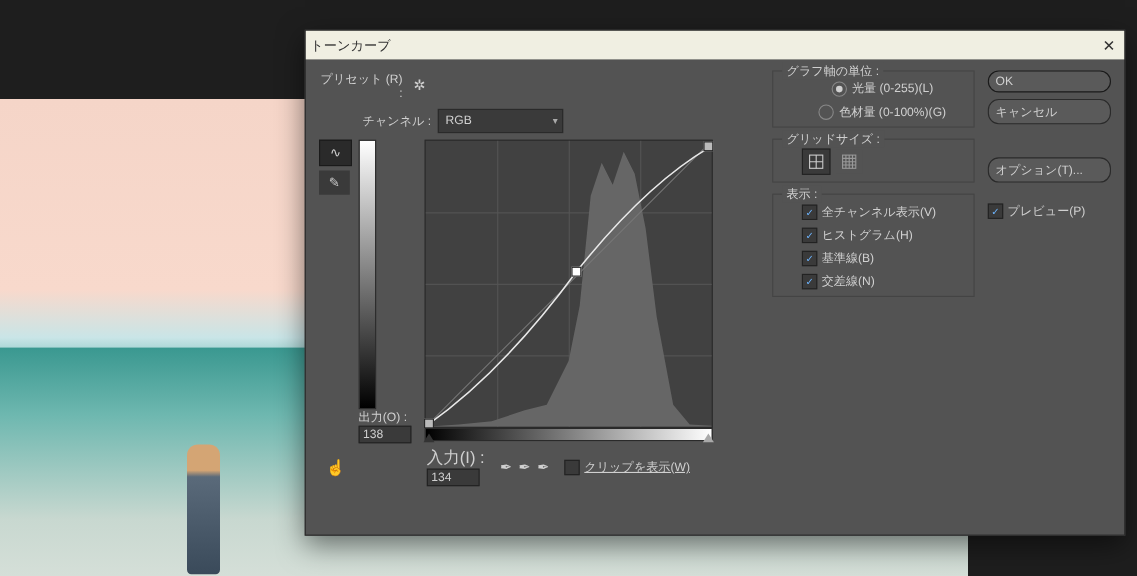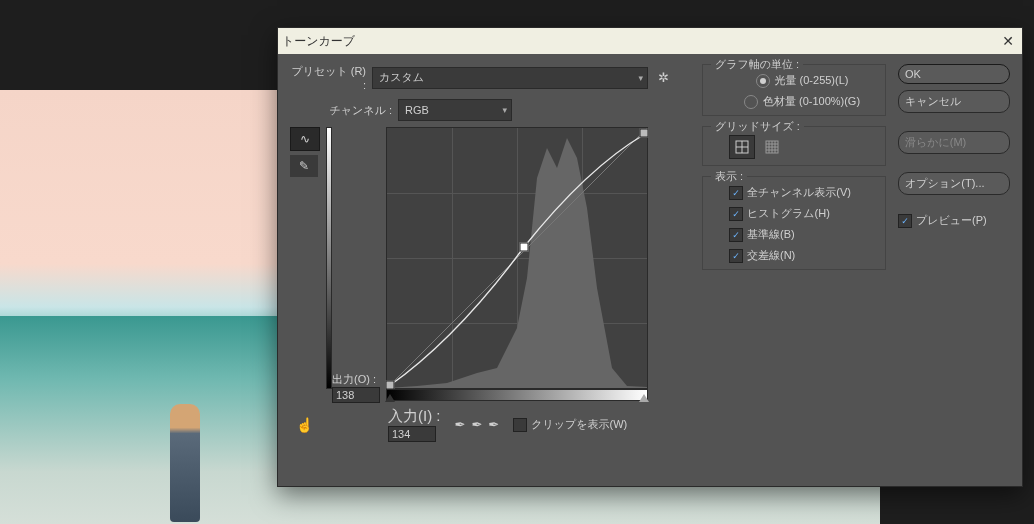--- a/index.html
+++ b/index.html
@@ -116,21 +116,21 @@
   .curve-svg { position: absolute; inset: 0; }
   .pt { position: absolute; width: 7px; height: 7px; background: #bbb; border: 1px solid #222; transform: translate(-50%, -50%); }
   .grad-h {
     width: 260px; height: 10px; margin-left: 0;
     background: linear-gradient(to right, #000, #fff);
     border: 1px solid #2a2a2a;
     position: relative;
   }
   .tri { position: absolute; width: 0; height: 0; border-left: 5px solid transparent; border-right: 5px solid transparent; border-bottom: 8px solid #333; bottom: -2px; transform: translateX(-50%); }
   .tri.r { border-bottom-color: #aaa; }
-  .out-lbls { display: flex; flex-direction: row; align-items: flex-end; justify-content: flex-end; width: 54px; }
+  .out-lbls { display: flex; flex-direction: column; align-items: flex-end; justify-content: flex-end; width: 54px; }
   .numbox {
     background: #3a3a3a; border: 1px solid #222; color: #d0d0d0;
     width: 40px; padding: 1px 3px; font-size: 11px; text-align: left;
   }
   .in-row { display: flex; align-items: center; gap: 6px; margin-top: 6px; margin-left: 50px; }
   .hand-icon { font-size: 14px; }
   .droppers { display: flex; gap: 6px; }
   .drop { font-size: 13px; }
   .check-row { display: flex; align-items: center; gap: 4px; margin-bottom: 6px; font-size: 11px; }
   .chk { width: 12px; height: 12px; background: #3a3a3a; border: 1px solid #222; display: inline-flex; align-items: center; justify-content: center; font-size: 9px; color: #6db5ff; }
@@ -182,23 +182,20 @@
 
 <div class="dialog">
   <div class="titlebar">
     <span class="title">トーンカーブ</span>
     <span class="close-icon">✕</span>
   </div>
   <div class="body">
     <div class="left">
       <div class="row" style="margin-bottom:8px;">
         <span class="lbl" style="width:76px;">プリセット (R) :</span>
-        <div class="select" style="width:252px;">
-          <span>カスタム</span>
-        </div>
         <span class="gear-icon">✲</span>
       </div>
       <div class="row">
         <span class="lbl" style="width:102px;">チャンネル :</span>
         <div class="select" style="width:90px;">
           <span>RGB</span>
         </div>
       </div>
       <div class="curve-area">
         <div class="tools">
@@ -245,21 +242,21 @@
         <div style="width:56px;"></div>
         <div>
           <div style="font-size:15px;">入力(I) :</div>
           <div class="numbox">134</div>
         </div>
         <div class="droppers" style="margin-left:8px;">
           <span class="drop">✒</span>
           <span class="drop">✒</span>
           <span class="drop">✒</span>
         </div>
-        <div class="check-row" style="margin:0 0 0 8px;">
+        <div class="check-row" style="margin:0 0 0 8px;text-decoration:underline;">
           <span class="chk"></span>
           <span>クリップを表示(W)</span>
         </div>
       </div>
     </div>
 
     <div class="right">
       <div style="flex:1;">
         <div class="group">
           <span class="group-title">グラフ軸の単位 :</span>
@@ -313,21 +310,20 @@
             <span class="chk">✓</span>
             <span>交差線(N)</span>
           </div>
         </div>
       </div>
 
       <div class="btn-col">
         <div class="btn primary">OK</div>
         <div class="btn">キャンセル</div>
         <div style="height:6px;"></div>
-        <div class="btn disabled">滑らかに(M)</div>
         <div style="height:6px;"></div>
         <div class="btn">オプション(T)...</div>
         <div style="height:6px;"></div>
         <div class="check-row">
           <span class="chk">✓</span>
           <span>プレビュー(P)</span>
         </div>
       </div>
     </div>
   </div>

